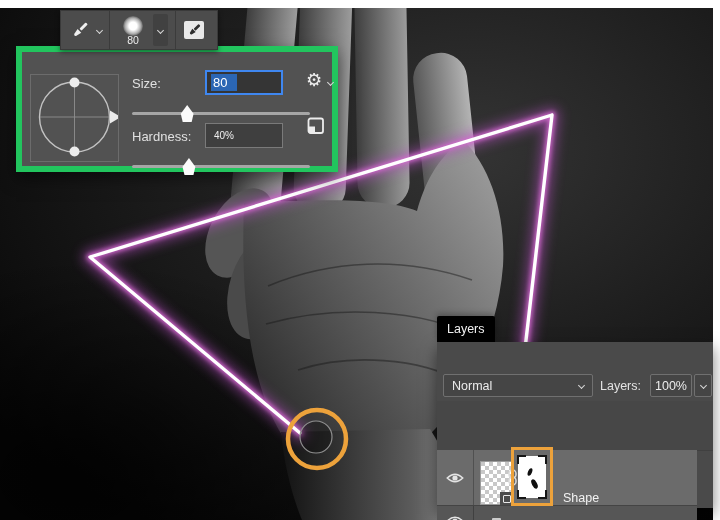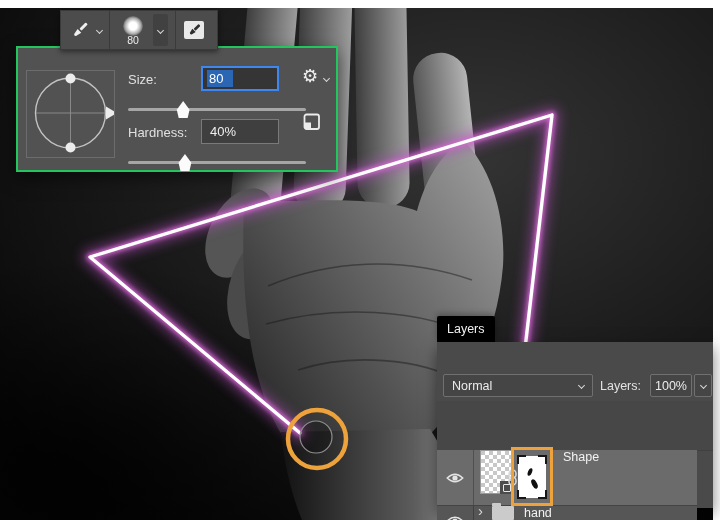--- a/index.html
+++ b/index.html
@@ -29,35 +29,35 @@
   .preview-cluster{display:flex;flex-direction:column;align-items:center;width:32px;cursor:pointer;}
   .preview-dot{width:20px;height:20px;border-radius:50%;
     background:radial-gradient(circle,#ffffff 0 28%,rgba(255,255,255,.55) 55%,rgba(255,255,255,0) 75%);}
   .preview-size{font-size:10.5px;color:#ececec;line-height:10px;margin-top:-1px;}
   .chev-box{width:15px;height:32px;background:#414141;border-radius:2px;
     display:flex;align-items:center;justify-content:center;margin-left:4px;cursor:pointer;}
 
   
   .brush-popup{
     position:absolute;left:16px;top:46px;width:322px;height:126px;
-    background:#525252;border:2px solid #22c55e;box-sizing:border-box;z-index:20;
+    background:#525252;border:6px solid #22c55e;box-sizing:border-box;z-index:20;
     box-shadow:0 6px 16px rgba(0,0,0,.5);
   }
   .rose{position:absolute;left:8px;top:22px;width:89px;height:88px;border:1px solid #6c6c6c;box-sizing:border-box;cursor:pointer;}
   .bp-label{position:absolute;font-size:13px;color:#e0e0e0;}
   .size-field{
     position:absolute;left:183px;top:18px;width:78px;height:25px;box-sizing:border-box;
     background:#353535;border:2px solid #3f87f0;display:flex;align-items:center;padding-left:4px;cursor:text;
   }
   .size-field span{background:#2b66b4;color:#ffffff;font-size:13px;padding:1px 10px 1px 2px;}
   .hard-field{
     position:absolute;left:183px;top:71px;width:78px;height:25px;box-sizing:border-box;
     background:#3f3f3f;border:1px solid #7a7a7a;display:flex;align-items:center;padding-left:8px;cursor:text;
   }
-  .hard-field span{color:#efefef;font-size:13px;}
+  .hard-field span{color:#efefef;font-size:10px;}
   .gear{position:absolute;left:284px;top:18px;font-size:18px;color:#ededed;line-height:20px;cursor:pointer;}
   .gear-chev{position:absolute;left:306px;top:28px;}
   .new-preset{position:absolute;left:284px;top:64px;cursor:pointer;}
   .slider{position:absolute;width:178px;height:20px;cursor:pointer;}
   .slider .track{position:absolute;left:0;right:0;top:8px;height:3px;background:#a6a6a6;border-radius:2px;}
   .slider .thumb{
     position:absolute;top:1px;width:16px;height:17px;background:#fbfbfb;transform:translateX(-50%);
     clip-path:polygon(50% 0,90% 52%,78% 100%,22% 100%,10% 52%);
     filter:drop-shadow(0 1px 1px rgba(0,0,0,.5));
   }
@@ -86,21 +86,21 @@
     position:absolute;left:213px;top:2px;width:42px;height:23px;box-sizing:border-box;
     background:#454545;border:1px solid #707070;border-radius:2px;color:#ececec;font-size:12.5px;
     display:flex;align-items:center;justify-content:center;cursor:text;
   }
   .opacity-chev{
     position:absolute;left:257px;top:2px;width:18px;height:23px;box-sizing:border-box;
     background:#454545;border:1px solid #707070;border-radius:2px;
     display:flex;align-items:center;justify-content:center;cursor:pointer;
   }
   .mid-band{position:absolute;left:0;top:59px;width:276px;height:49px;background:#474747;border-bottom:1px solid #404040;}
-  .layer-row{position:absolute;left:0;width:260px;display:flex;align-items:flex-start;}
+  .layer-row{position:absolute;left:0;width:260px;display:flex;align-items:flex-end;}
   .row-shape{top:108px;height:55px;background:#6b6b6b;}
   .row-hand{top:163px;height:29px;background:#565656;border-top:1px solid #444444;}
   .eye-cell{width:36px;align-self:stretch;display:flex;align-items:center;justify-content:center;
     border-right:1px solid rgba(0,0,0,.25);cursor:pointer;flex:none;}
   .thumb-checker{
     position:relative;flex:none;margin-left:6px;width:33px;height:44px;
     background:repeating-conic-gradient(#ffffff 0 25%,#c8c8c8 0 50%);background-size:8px 8px;
     border:1px solid #9a9a9a;box-sizing:border-box;cursor:pointer;
   }
   .shape-badge{position:absolute;right:-1px;bottom:-1px;width:13px;height:13px;background:#4c4c4c;

